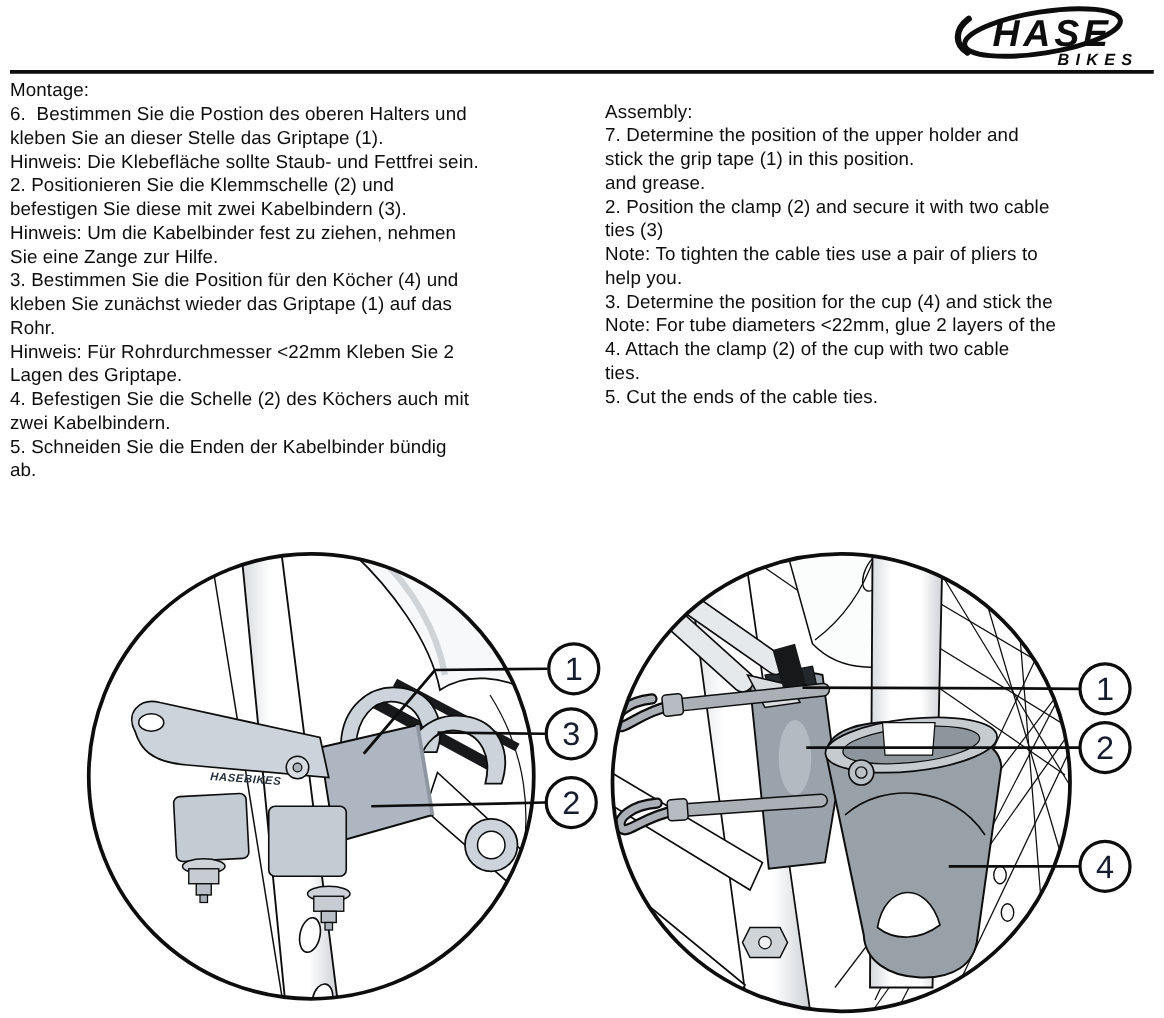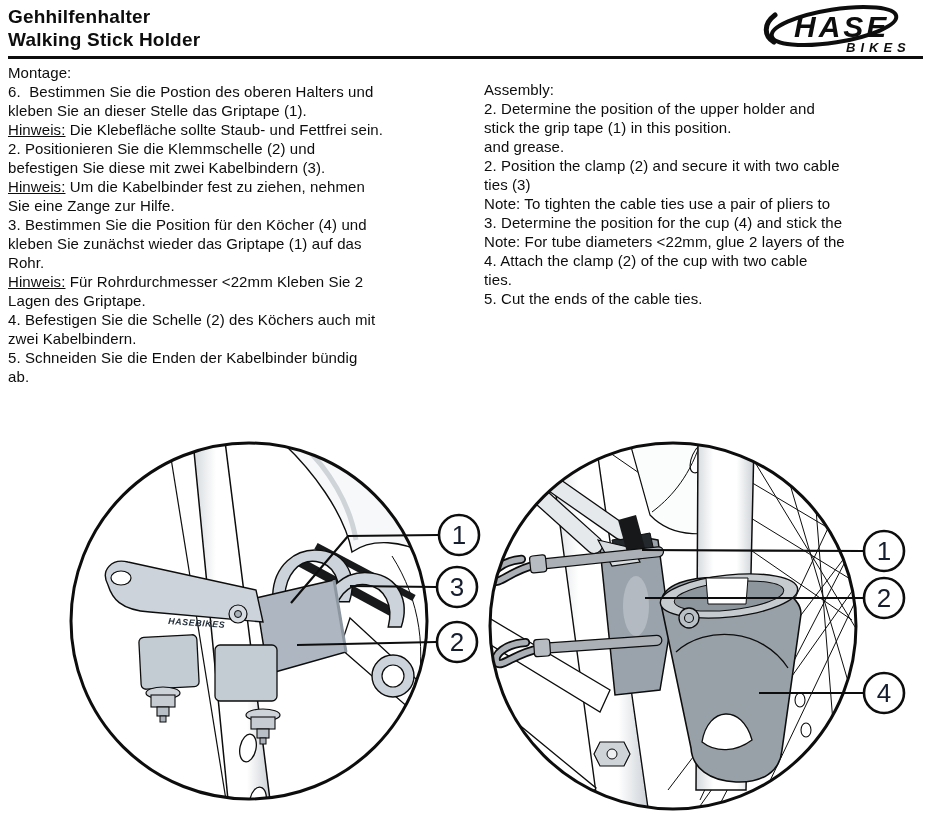--- a/index.html
+++ b/index.html
@@ -7,39 +7,35 @@
         font-family:"Liberation Sans",sans-serif;color:#0d0d0d;}
   .title{position:absolute;left:8px;top:5px;font-size:19px;line-height:23px;
          font-weight:bold;letter-spacing:.2px;}
   .rule{position:absolute;left:8px;top:56px;width:915px;height:3px;background:#0d0d0d;}
   .logo{position:absolute;left:756px;top:1px;}
   .col{position:absolute;top:63px;font-size:15px;line-height:19px;letter-spacing:.1px;}
   #colL{left:8px;width:470px;}
   #colR{left:484px;width:445px;margin-top:17px;}
   .hd{font-weight:normal;}
   .ln{white-space:pre;}
-  .ul{text-decoration:underline;}
+  .ul{}
   svg.illos{position:absolute;left:0;top:400px;}
   .callout-num{font-family:"Liberation Sans",sans-serif;font-size:26px;fill:#161d2e;}
   .engrave{font-family:"Liberation Sans",sans-serif;font-size:9px;font-weight:bold;
            font-style:italic;fill:#232f3a;letter-spacing:.5px;}
   .logoHASE{font-family:"Liberation Sans",sans-serif;font-weight:bold;font-style:italic;
             font-size:30px;letter-spacing:3px;fill:#0d0d0d;}
   .logoBIKES{font-family:"Liberation Sans",sans-serif;font-weight:bold;font-style:italic;
              font-size:13px;letter-spacing:5px;fill:#0d0d0d;}
 </style>
 </head>
 <body>
 
 <div class="page">
 
-  <div class="title">
-    <div>Gehhilfenhalter</div>
-    <div>Walking Stick Holder</div>
-  </div>
 
   <svg class="logo" width="170" height="56" viewBox="0 0 170 56">
     <g transform="rotate(-9 78 25)">
       <ellipse cx="78" cy="25" rx="63" ry="16.5" fill="none" stroke="#0d0d0d" stroke-width="4"></ellipse>
     </g>
     <path d="M 18,41 C 8,35 7,23 19,14" fill="none" stroke="#0d0d0d" stroke-width="5" stroke-linecap="round"></path>
     <text class="logoHASE" x="38" y="36">HASE</text>
     <text class="logoBIKES" x="90" y="51">BIKES</text>
   </svg>
 
@@ -60,26 +56,27 @@
     <div class="ln"><span class="ul">Hinweis:</span><span> Für Rohrdurchmesser &lt;22mm Kleben Sie 2</span></div>
     <div class="ln"><span class="ul"></span><span>Lagen des Griptape.</span></div>
     <div class="ln"><span class="ul"></span><span>4. Befestigen Sie die Schelle (2) des Köchers auch mit</span></div>
     <div class="ln"><span class="ul"></span><span>zwei Kabelbindern.</span></div>
     <div class="ln"><span class="ul"></span><span>5. Schneiden Sie die Enden der Kabelbinder bündig</span></div>
     <div class="ln"><span class="ul"></span><span>ab.</span></div>
   </div>
 
   <div class="col" id="colR">
     <div class="hd">Assembly:</div>
-    <div class="ln"><span class="ul"></span><span>2. Determine the position of the upper holder and</span></div>
+    <div class="ln"><span class="ul"></span><span>7. Determine the position of the upper holder and</span></div>
     <div class="ln"><span class="ul"></span><span>stick the grip tape (1) in this position.</span></div>
     <div class="ln"><span class="ul"></span><span>and grease.</span></div>
     <div class="ln"><span class="ul"></span><span>2. Position the clamp (2) and secure it with two cable</span></div>
     <div class="ln"><span class="ul"></span><span>ties (3)</span></div>
     <div class="ln"><span class="ul"></span><span>Note: To tighten the cable ties use a pair of pliers to</span></div>
+    <div class="ln"><span class="ul"></span><span>help you.</span></div>
     <div class="ln"><span class="ul"></span><span>3. Determine the position for the cup (4) and stick the</span></div>
     <div class="ln"><span class="ul"></span><span>Note: For tube diameters &lt;22mm, glue 2 layers of the</span></div>
     <div class="ln"><span class="ul"></span><span>4. Attach the clamp (2) of the cup with two cable</span></div>
     <div class="ln"><span class="ul"></span><span>ties.</span></div>
     <div class="ln"><span class="ul"></span><span>5. Cut the ends of the cable ties.</span></div>
   </div>
 
   <svg class="illos" width="931" height="414" viewBox="0 400 931 414">
     <defs>
       <clipPath id="clipL">

